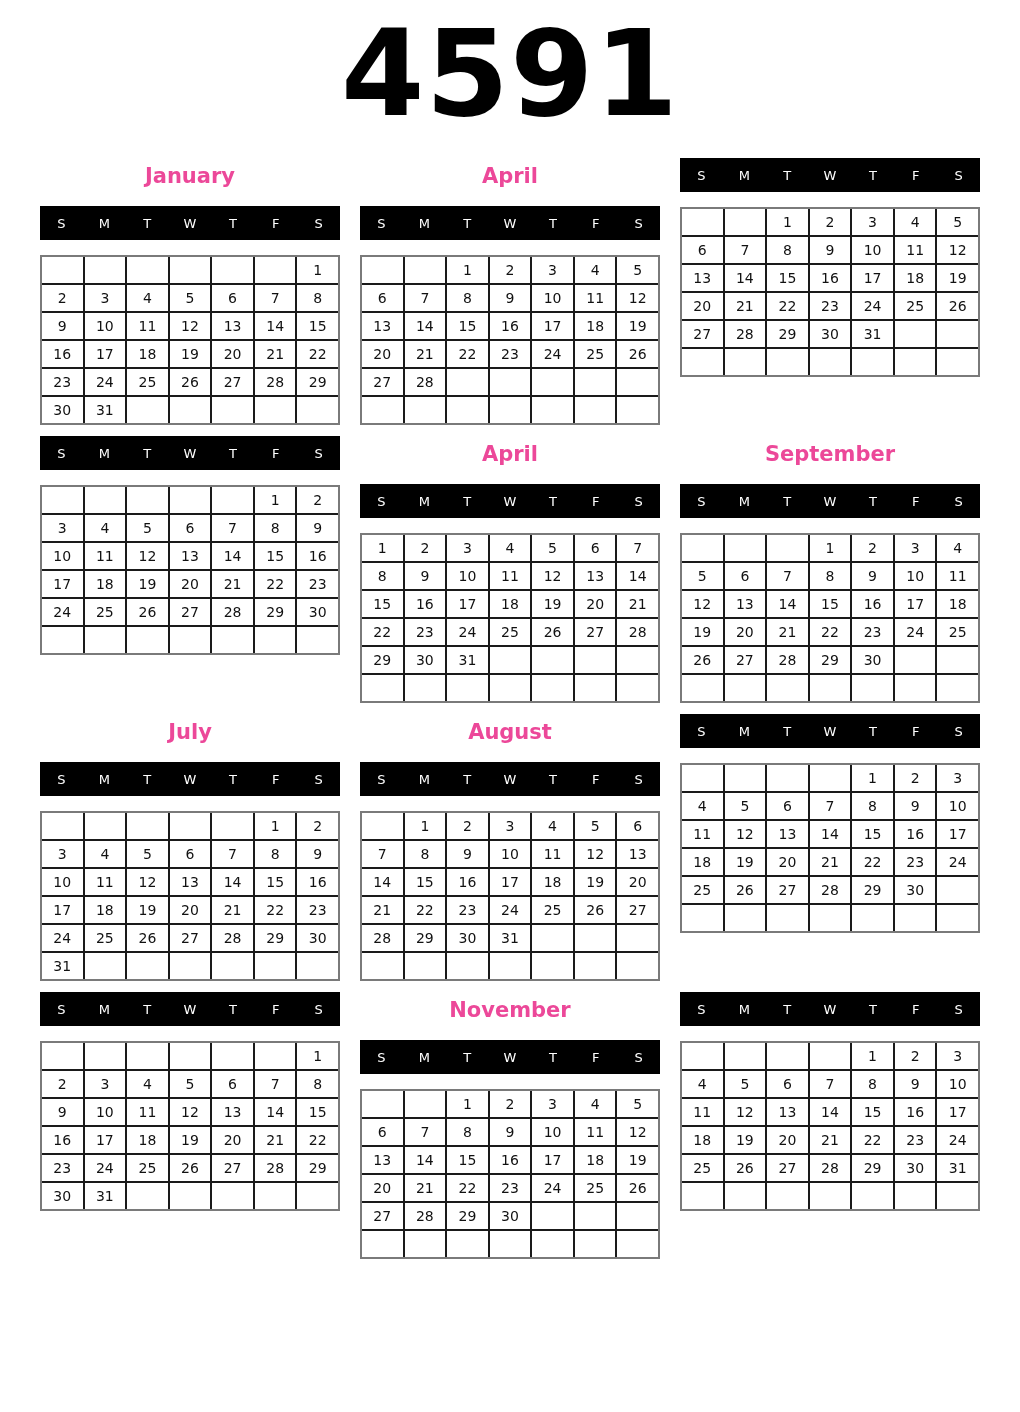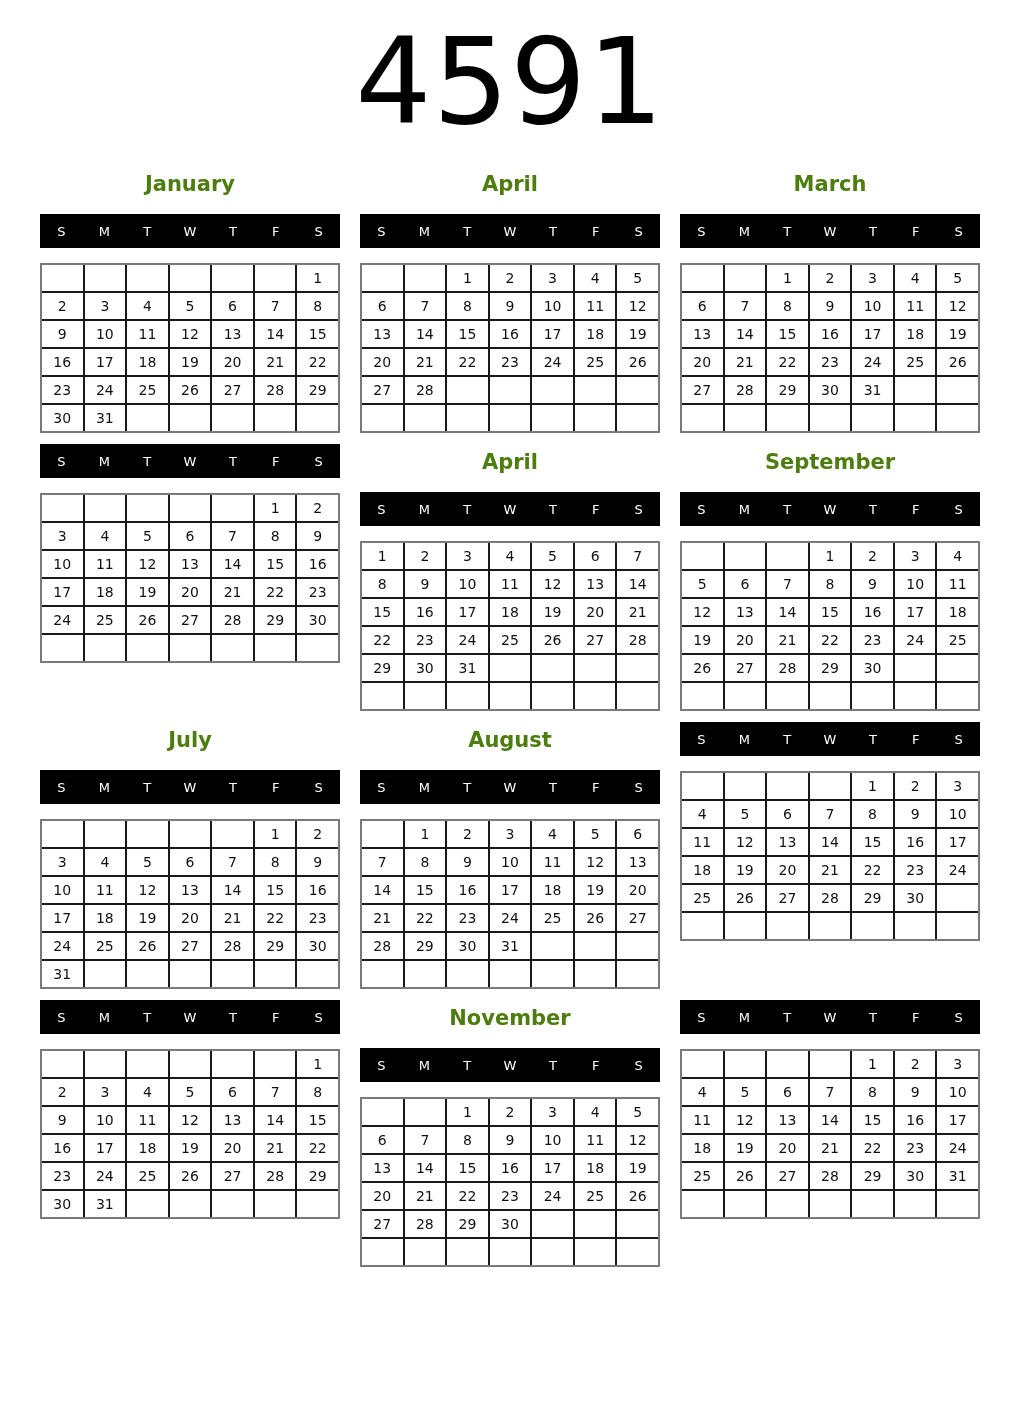--- a/index.html
+++ b/index.html
@@ -12,38 +12,38 @@
   }
   *{box-sizing:border-box;}
   html,body{margin:0;padding:0;}
   body{
     width:1020px;height:1412px;
     background:var(--page-bg);
     font-family:"DejaVu Sans","Liberation Sans",sans-serif;
     overflow:hidden;
   }
   .year-title{
-    margin:12px;padding-top:10px;
+    margin:4px;padding-top:10px;
     text-align:center;
-    font-size:120px;font-weight:400;line-height:1.0;
+    font-size:120px;font-weight:700;line-height:1.0;
     color:#000;
     letter-spacing:1px;
   }
   .months{
     display:grid;
     grid-template-columns:repeat(3,300px);
     column-gap:20px;row-gap:11px;
     justify-content:center;
     margin-top:24px;
   }
   .month{width:300px;}
   .month-name{
     height:36px;line-height:36px;
     text-align:center;
-    font-size:21px;font-weight:700;color:#4d7c0f;
+    font-size:21px;font-weight:700;color:#ec4899;
     margin-bottom:12px;
   }
   .weekday-bar{
     height:34px;
     background:var(--header-bg);
     display:grid;grid-template-columns:repeat(7,1fr);
     align-items:center;
     margin-bottom:15px;
   }
   .weekday-bar span{
@@ -178,21 +178,20 @@
         <div class="day-cell"></div>
         <div class="day-cell"></div>
         <div class="day-cell"></div>
         <div class="day-cell"></div>
         <div class="day-cell"></div>
         <div class="day-cell"></div>
       </div>
   </div>
 
   <div class="month">
-    <div class="month-name">March</div>
     <div class="weekday-bar">
         <span>S</span>
         <span>M</span>
         <span>T</span>
         <span>W</span>
         <span>T</span>
         <span>F</span>
         <span>S</span>
       </div>
     <div class="day-grid">

